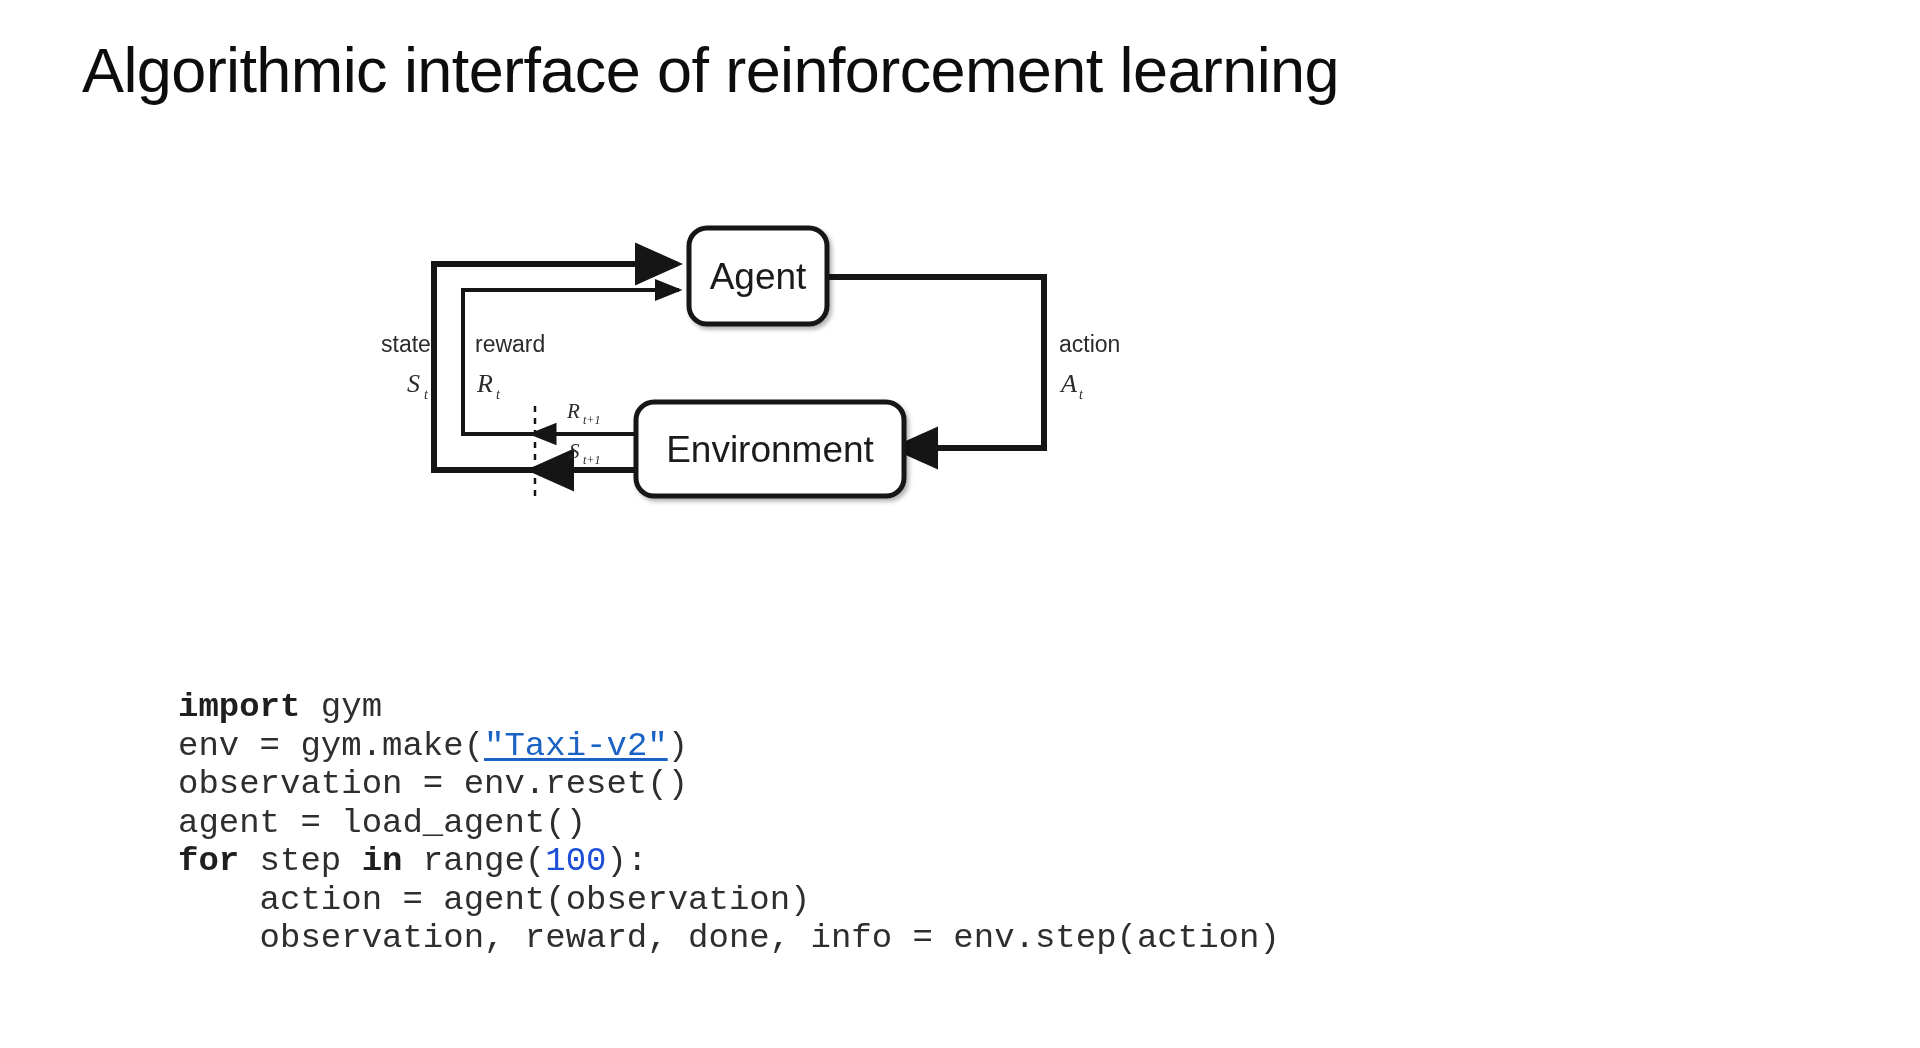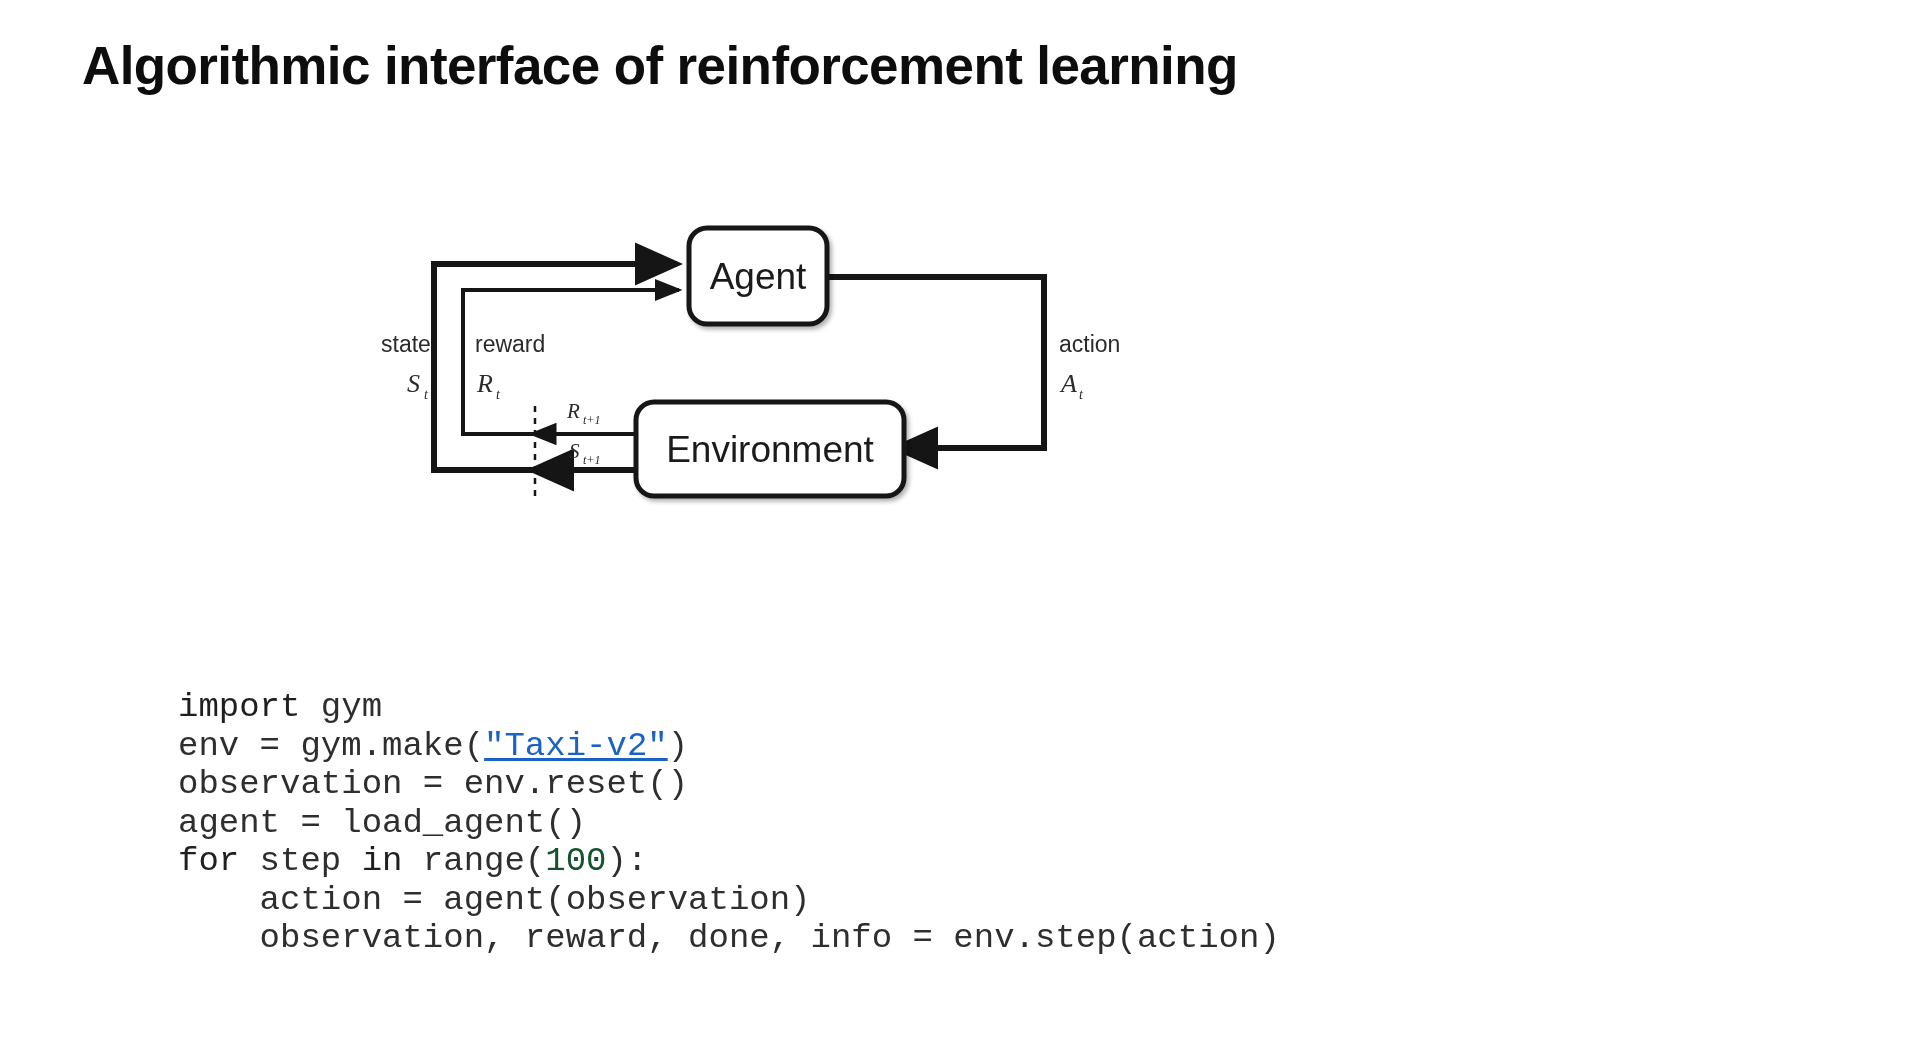--- a/index.html
+++ b/index.html
@@ -16,22 +16,22 @@
     color: #000000;
   }
 
   
   #slide-title {
     position: absolute;
     left: 82px;
     top: 38px;
     width: 1760px;
     font-family: "Liberation Sans", sans-serif;
-    font-size: 53px;
-    font-weight: 700;
+    font-size: 63px;
+    font-weight: 400;
     line-height: 1.04;
     letter-spacing: -0.6px;
     color: #0d0d0d;
     white-space: nowrap;
   }
 
   
   #rl-diagram {
     position: absolute;
     left: 399px;
@@ -86,27 +86,27 @@
     left: 178px;
     top: 688px;
     font-family: "Liberation Mono", "DejaVu Sans Mono", monospace;
     font-size: 34px;
     line-height: 38.5px;
     color: #2e2e2e;
     white-space: pre;
     letter-spacing: 0px;
   }
   #code-block .ln { display: block; height: 38.5px; }
-  .kw   { font-weight: normal; color: #1f1f1f; }
+  .kw   { font-weight: bold; color: #1f1f1f; }
   .str-link {
     color: #1a62c4;
     text-decoration: underline;
     text-underline-offset: 3px;
   }
-  .num  { color: #14532d; }
+  .num  { color: #1d4ed8; }
 </style>
 </head>
 <body>
 
 <div id="slide-title">Algorithmic interface of reinforcement learning</div>
 
 <div id="rl-diagram">
   <svg viewBox="0 0 840 310" xmlns="http://www.w3.org/2000/svg">
     <defs>
       <marker id="arrowBig" viewBox="0 0 12 12" refX="10.5" refY="6" markerWidth="8" markerHeight="8" orient="auto-start-reverse">

